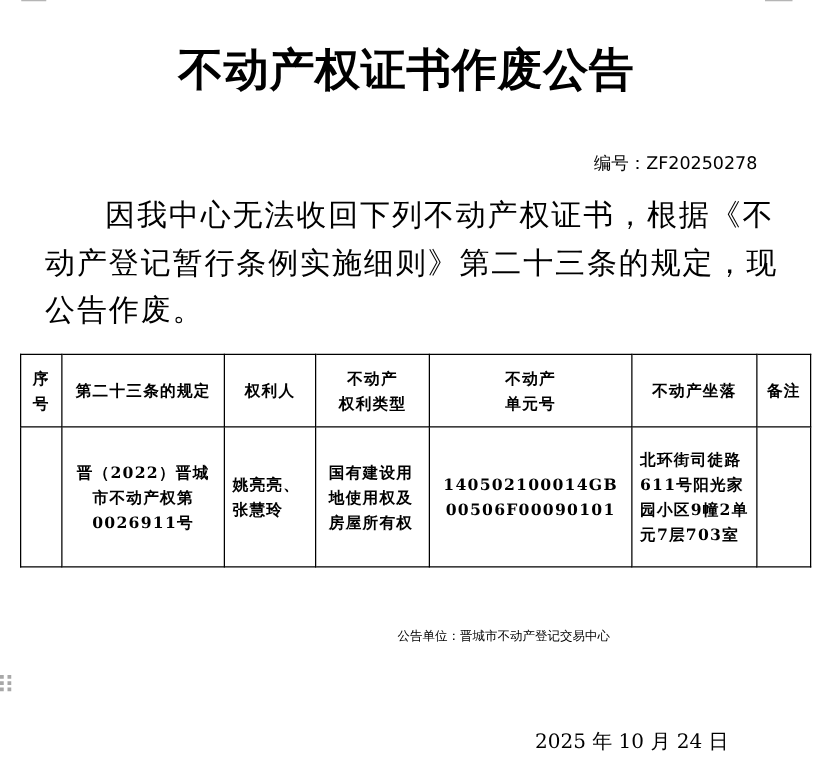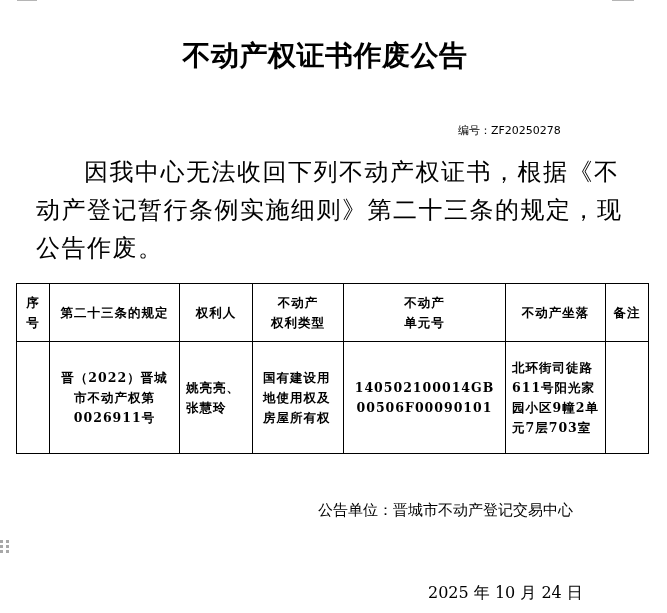--- a/index.html
+++ b/index.html
@@ -8,37 +8,37 @@
 
     .corner-mark { position: absolute; top: 0; height: 1px; background: #b5b5b5; }
     .corner-mark.left { left: 17px; width: 20px; }
     .corner-mark.right { left: 612px; width: 22px; }
 
     .drag-handle { position: absolute; left: 0; top: 540px; width: 10px; height: 14px;
       display: grid; grid-template-columns: 3px 3px; grid-template-rows: 3px 3px 3px; column-gap: 3px; row-gap: 2px; }
     .drag-handle span { background: #a8a8a8; width: 3px; height: 3px; display: block; }
 
     .title { position: absolute; left: 0; width: 650px; top: 38px; text-align: center;
-      font-family: "DejaVu Serif", "Liberation Serif", serif; font-size: 28px; letter-spacing: 0.5px; line-height: 36px; }
+      font-family: "DejaVu Serif", "Liberation Serif", serif; font-size: 36px; letter-spacing: 0.5px; line-height: 36px; }
 
-    .doc-number { position: absolute; left: 458px; top: 121px; font-family: "DejaVu Sans", "Liberation Sans", sans-serif;
-      font-size: 11px; line-height: 20px; }
+    .doc-number { position: absolute; left: 475px; top: 121px; font-family: "DejaVu Sans", "Liberation Sans", sans-serif;
+      font-size: 14px; line-height: 20px; }
 
     .paragraph { position: absolute; left: 36px; top: 153px; width: 590px; font-size: 24px; line-height: 38px;
       letter-spacing: 1.5px; text-indent: 48px; font-family: "DejaVu Sans", "Liberation Sans", sans-serif; }
 
     table.records { position: absolute; left: 16px; top: 283px; border-collapse: collapse; table-layout: fixed;
       font-family: "DejaVu Serif", "Liberation Serif", serif; font-weight: bold; font-size: 12.5px; }
     table.records td, table.records th { border: 1.5px solid #000; text-align: center; vertical-align: middle; padding: 0 4px; }
     table.records th { height: 58px; font-weight: bold; line-height: 20px; letter-spacing: 1px; }
     table.records td { height: 112px; line-height: 20px; letter-spacing: 1px; }
     td.left { text-align: left !important; }
     .ml { white-space: pre-line; }
 
-    .issuer { position: absolute; left: 318px; top: 500px; font-size: 15px; line-height: 20px;
+    .issuer { position: absolute; left: 318px; top: 500px; font-size: 10px; line-height: 20px;
       font-family: "DejaVu Sans", "Liberation Sans", sans-serif; }
     .date { position: absolute; left: 428px; top: 538px; font-size: 16px; line-height: 22px;
       font-family: "DejaVu Serif", "Liberation Serif", serif; margin-top: 44px; }
   </style>
 </head>
 <body>
 
 <div class="corner-mark left"></div>
 <div class="corner-mark right"></div>
 

